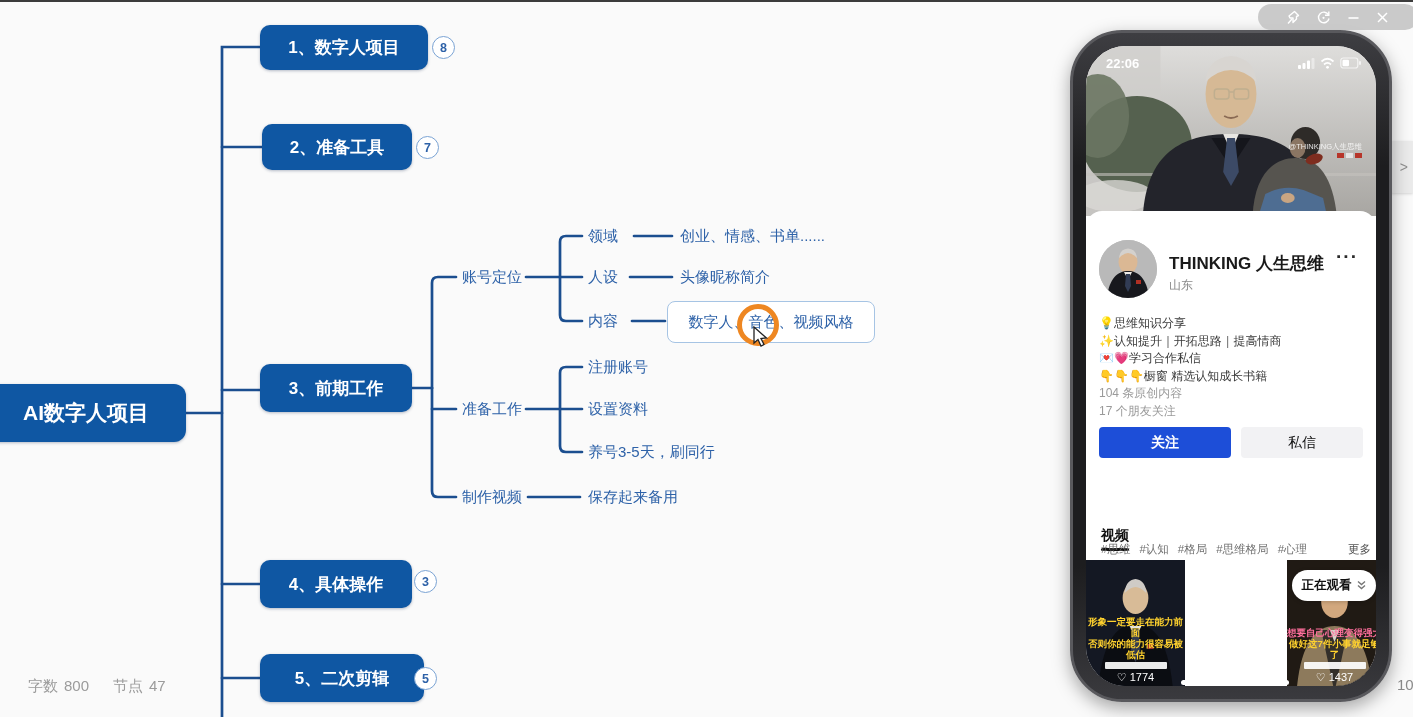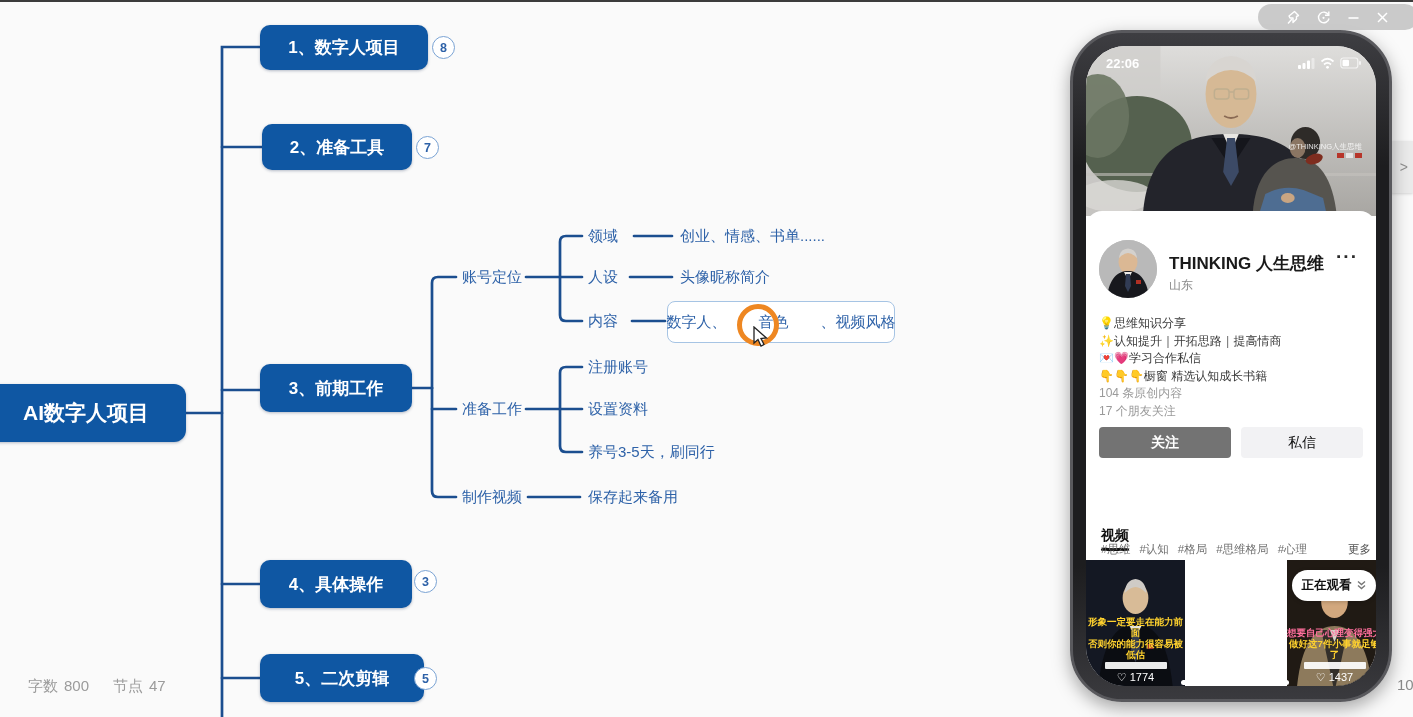--- a/index.html
+++ b/index.html
@@ -16,23 +16,23 @@
 
   
   .mnode { background:#0f57a3; color:#fff; font-weight:bold; font-size:17px;
            border-radius:10px; display:flex; align-items:center; justify-content:center;
            box-shadow:0 1px 3px rgba(20,40,80,.3); z-index:1; white-space:nowrap; }
   .root-node { font-size:21px; border-radius:12px; }
   .badge { width:23px; height:23px; border-radius:50%; background:#fff; border:1.6px solid #7aa3d4;
            color:#2e62a8; font-size:12.5px; font-weight:bold; display:flex; align-items:center;
            justify-content:center; z-index:1; }
   .mlabel { color:#2e62a8; font-size:15px; line-height:20px; white-space:nowrap; z-index:1; }
-  .leafbox { width:228px; height:42px; background:#fff; border:1.5px solid #a6c4e4; border-radius:8px;
+  .leafbox { width:208px; height:42px; background:#fff; border:1.5px solid #a6c4e4; border-radius:8px;
              display:flex; align-items:center; justify-content:center; color:#2e62a8; font-size:15px;
-             z-index:1; white-space:nowrap;gap:32px; }
+             z-index:1; white-space:nowrap; }
   .ring { width:42px; height:42px; border:5px solid #ee8722; border-radius:50%; z-index:2; }
   .status-bar-text { color:#9b9b9b; font-size:15px; z-index:1; }
   .status-bar-text span { margin-right:6px; }
   .gap-lg { margin-left:18px; }
   .zoom-clip { color:#8a8a8a; font-size:15px; z-index:1; }
 
   
   .win-pill { left:1258px; top:4px; width:160px; height:26px; border-radius:13px;
               background:rgba(198,198,198,.92); z-index:6; display:flex; align-items:center;
               justify-content:flex-start; gap:16px; padding-left:28px; }
@@ -61,21 +61,21 @@
   .card { position:absolute; left:0; top:165px; width:100%; bottom:0; background:#fff;
           border-radius:16px 16px 0 0; z-index:2; }
   .avatar { position:absolute; left:13px; top:29px; width:58px; height:58px; border-radius:50%;
             overflow:hidden; background:#b9b9b9; }
   .uname { position:absolute; left:83px; top:41px; font-size:17px; font-weight:bold; color:#1a1a1a; white-space:nowrap; }
   .more-dots { position:absolute; right:18px; top:35px; font-size:19px; font-weight:bold; color:#2a2a2a; letter-spacing:1px; }
   .uloc { position:absolute; left:83px; top:66px; font-size:12px; color:#8a8a8a; }
   .bio { position:absolute; left:13px; top:104px; font-size:12px; color:#3a3a3a; line-height:17.5px; white-space:nowrap; }
   .bio .muted { color:#9a9a9a; }
   .btn-follow { position:absolute; left:13px; top:216px; width:132px; height:31px; border-radius:4px;
-                background:#737373; color:#fff; font-size:14px; font-weight:bold;
+                background:#1d4ed8; color:#fff; font-size:14px; font-weight:bold;
                 display:flex; align-items:center; justify-content:center; }
   .btn-msg { position:absolute; left:155px; top:216px; width:122px; height:31px; border-radius:4px;
              background:#f2f2f4; color:#111; font-size:14px;
              display:flex; align-items:center; justify-content:center; }
   .shop-row { position:absolute; left:0; top:263px; width:100%; display:flex; align-items:center;
               justify-content:center; gap:6px; font-size:13px; color:#1a1a1a; }
   .vtab { position:absolute; left:15px; top:316px; font-size:14px; font-weight:bold; color:#111; }
   .vtab:after { content:""; position:absolute; left:0; top:21px; width:28px; height:3px; background:#111; border-radius:2px; }
   .tagrow { position:absolute; left:15px; top:331px; width:270px; display:flex; gap:9px;
             font-size:11.5px; color:#6f6f6f; white-space:nowrap; }

